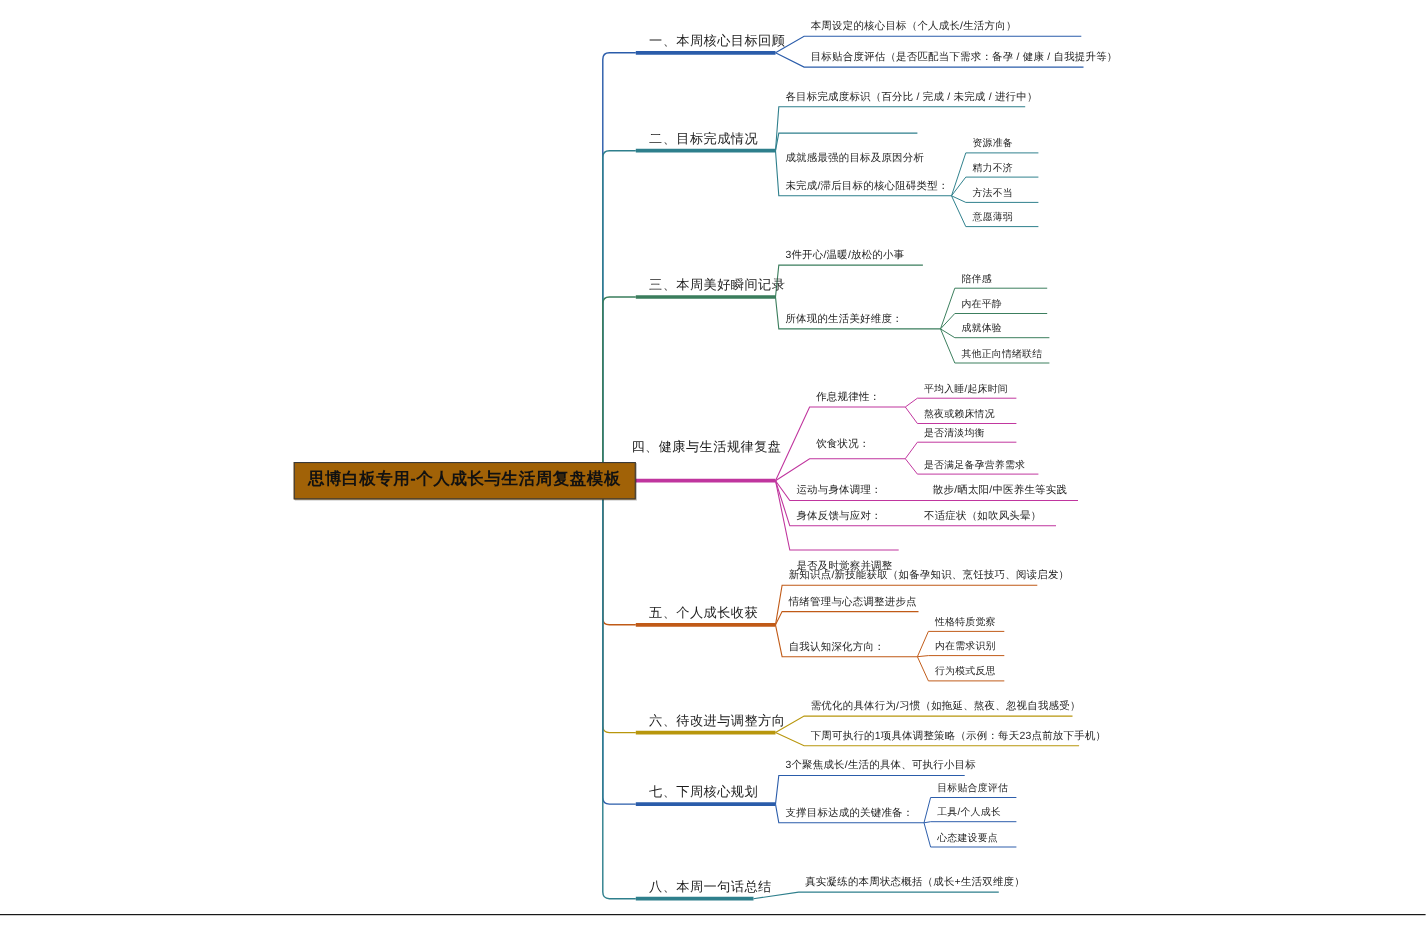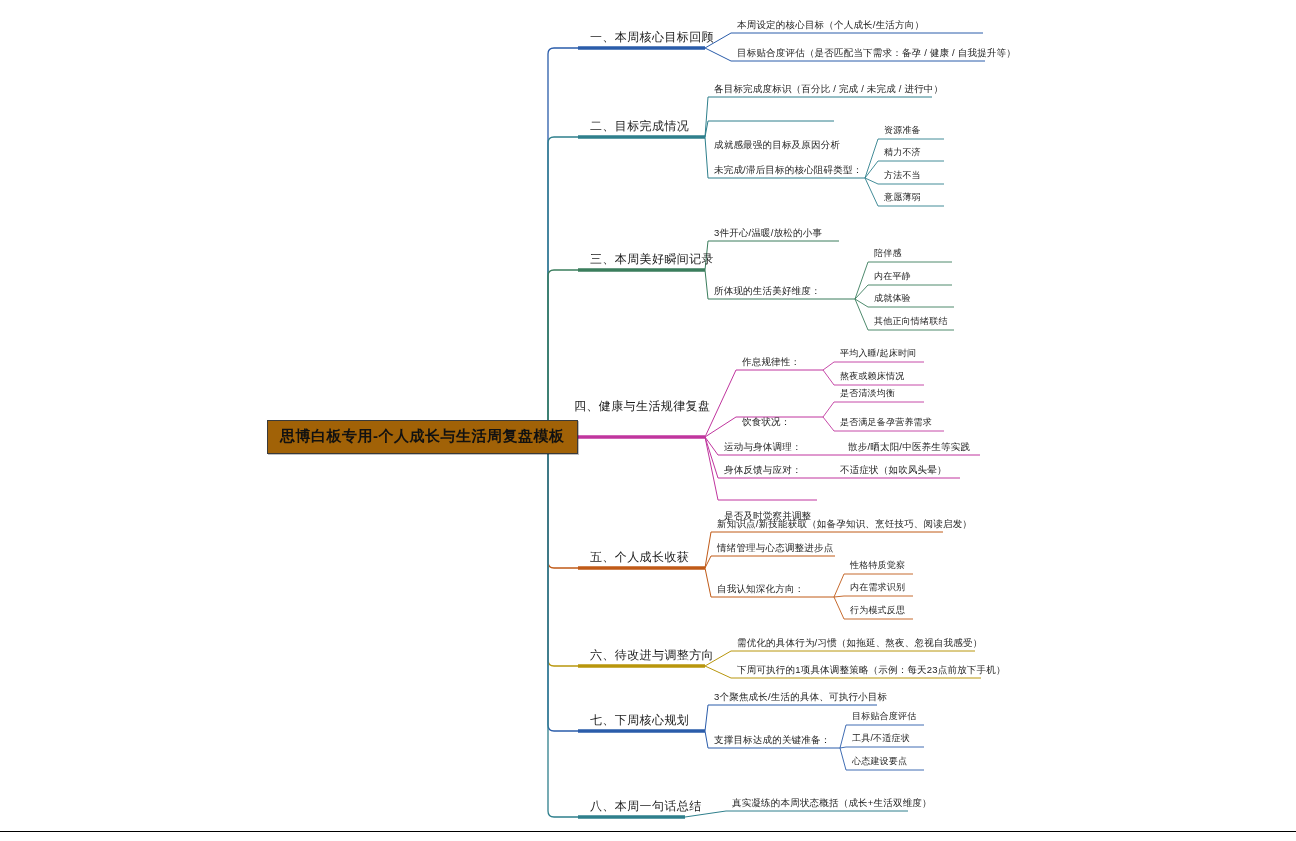--- a/index.html
+++ b/index.html
@@ -149,21 +149,21 @@
       <div class="node child-label" style="left: 714px; top: 240px;">3件开心/温暖/放松的小事</div>
       <div class="node child-label" style="left: 714px; top: 298px;">所体现的生活美好维度：</div>
       <div class="node leaf-label" style="left: 874px; top: 261px;">陪伴感</div>
       <div class="node leaf-label" style="left: 874px; top: 284px;">内在平静</div>
       <div class="node leaf-label" style="left: 874px; top: 306px;">成就体验</div>
       <div class="node leaf-label" style="left: 874px; top: 329px;">其他正向情绪联结</div>
       <div class="node branch-label" style="left: 574px; top: 416px;">四、健康与生活规律复盘</div>
       <div class="node child-label" style="left: 742px; top: 369px;">作息规律性：</div>
       <div class="node leaf-label" style="left: 840px; top: 361px;">平均入睡/起床时间</div>
       <div class="node leaf-label" style="left: 840px; top: 384px;">熬夜或赖床情况</div>
-      <div class="node child-label" style="left: 742px; top: 429px; text-align: right;">饮食状况：</div>
+      <div class="node child-label" style="left: 742px; top: 412px; text-align: right;">饮食状况：</div>
       <div class="node leaf-label" style="left: 840px; top: 401px;">是否清淡均衡</div>
       <div class="node leaf-label" style="left: 840px; top: 430px;">是否满足备孕营养需求</div>
       <div class="node child-label" style="left: 724px; top: 454px;">运动与身体调理：</div>
       <div class="node child-label" style="left: 848px; top: 454px;">散步/晒太阳/中医养生等实践</div>
       <div class="node child-label" style="left: 724px; top: 477px;">身体反馈与应对：</div>
       <div class="node child-label" style="left: 840px; top: 477px;">不适症状（如吹风头晕）</div>
       <div class="node child-label" style="left: 724px; top: 499px; margin-top: 24px;">是否及时觉察并调整</div>
       <div class="node branch-label" style="left: 590px; top: 567px;">五、个人成长收获</div>
       <div class="node child-label" style="left: 717px; top: 531px;">新知识点/新技能获取（如备孕知识、烹饪技巧、阅读启发）</div>
       <div class="node child-label" style="left: 717px; top: 555px;">情绪管理与心态调整进步点</div>
@@ -171,19 +171,19 @@
       <div class="node leaf-label" style="left: 850px; top: 573px;">性格特质觉察</div>
       <div class="node leaf-label" style="left: 850px; top: 595px;">内在需求识别</div>
       <div class="node leaf-label" style="left: 850px; top: 618px;">行为模式反思</div>
       <div class="node branch-label" style="left: 590px; top: 665px;">六、待改进与调整方向</div>
       <div class="node child-label" style="left: 737px; top: 650px;">需优化的具体行为/习惯（如拖延、熬夜、忽视自我感受）</div>
       <div class="node child-label" style="left: 737px; top: 677px;">下周可执行的1项具体调整策略（示例：每天23点前放下手机）</div>
       <div class="node branch-label" style="left: 590px; top: 730px;">七、下周核心规划</div>
       <div class="node child-label" style="left: 714px; top: 704px;">3个聚焦成长/生活的具体、可执行小目标</div>
       <div class="node child-label" style="left: 714px; top: 747px;">支撑目标达成的关键准备：</div>
       <div class="node leaf-label" style="left: 852px; top: 724px;">目标贴合度评估</div>
-      <div class="node leaf-label" style="left: 852px; top: 746px;">工具/不适症状</div>
+      <div class="node leaf-label" style="left: 852px; top: 746px;">工具/个人成长</div>
       <div class="node leaf-label" style="left: 852px; top: 769px;">心态建设要点</div>
       <div class="node branch-label" style="left: 590px; top: 816px;">八、本周一句话总结</div>
       <div class="node child-label" style="left: 732px; top: 810px;">真实凝练的本周状态概括（成长+生活双维度）</div>
     </div>
   <div class="bottom-rule"></div>
 </div>
 
 </body></html>

